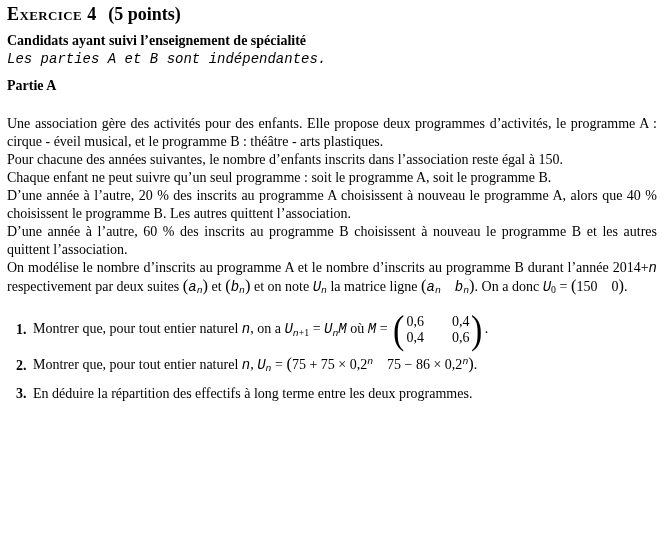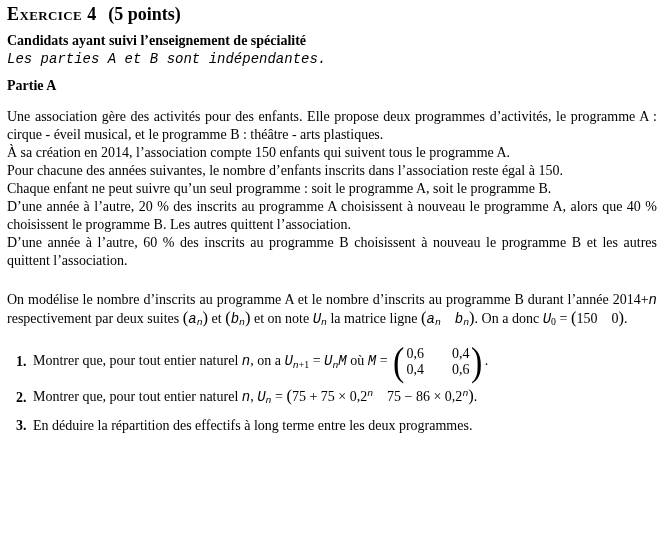--- a/index.html
+++ b/index.html
@@ -12,22 +12,22 @@
   }
   .page { padding: 5px 7px 0 7px; }
   .bf { font-weight: bold; }
   .it { font-style: italic; font-family: Liberation Mono, monospace; }
   .sc { font-variant: small-caps; letter-spacing: .4px; }
   .title-line { font-size: 18px; }
   .title-line .num { margin-left: 5px; }
   .title-line .pts { margin-left: 12px; }
   .subtitle { margin-top: 9px; }
   .part { margin-top: 9px; }
-  .block1 { margin-top: 13px; }
-  .block3 { margin-top: 21px; }
+  .block1 { margin-top: 20px; }
+  .block3 { margin-top: 0; }
   p.line { margin: 0; text-align: justify; hyphens: auto; }
   .qs { margin-top: 13px; }
   .q { display: flex; align-items: center; margin-bottom: 6px; }
   .q-num { font-weight: bold; margin-left: 9px; width: 17px; flex: none; }
   .q-body { flex: 1; }
   .sb { font-size: .7em; vertical-align: -.25em; }
   .sp { font-size: .7em; vertical-align: .5em; }
   .lg { font-size: 1.18em; }
   .it.sb, .it.sp { font-style: italic; }
   .mx { display: inline-flex; align-items: center; vertical-align: middle; margin: 0 1px; }
@@ -42,21 +42,20 @@
   <div class="title-line">
     <span class="sc bf">Exercice</span><span class="bf num">4</span><span class="bf pts">(5 points)</span>
   </div>
 
   <div class="subtitle bf">Candidats ayant suivi l’enseignement de spécialité</div>
   <div class="note it">Les parties A et B sont indépendantes.</div>
   <div class="part bf">Partie A</div>
 
   <div class="block1">
     <p class="line"><span>Une association gère des activités pour des enfants. Elle propose deux programmes d’activités, le programme A : cirque - éveil musical, et le programme B : théâtre - arts plastiques.</span></p>
-    <p class="line"><span>À sa création en 2014, l’association compte 150 enfants qui suivent tous le programme A.</span></p>
     <p class="line"><span>Pour chacune des années suivantes, le nombre d’enfants inscrits dans l’association reste égal à 150.</span></p>
   </div>
 
   <div class="block2">
     <p class="line"><span>Chaque enfant ne peut suivre qu’un seul programme : soit le programme A, soit le programme B.</span></p>
     <p class="line"><span>D’une année à l’autre, 20 % des inscrits au programme A choisissent à nouveau le programme A, alors que 40 % choisissent le programme B. Les autres quittent l’association.</span></p>
     <p class="line"><span>D’une année à l’autre, 60 % des inscrits au programme B choisissent à nouveau le programme B et les autres quittent l’association.</span></p>
   </div>
 
   <div class="block3">

